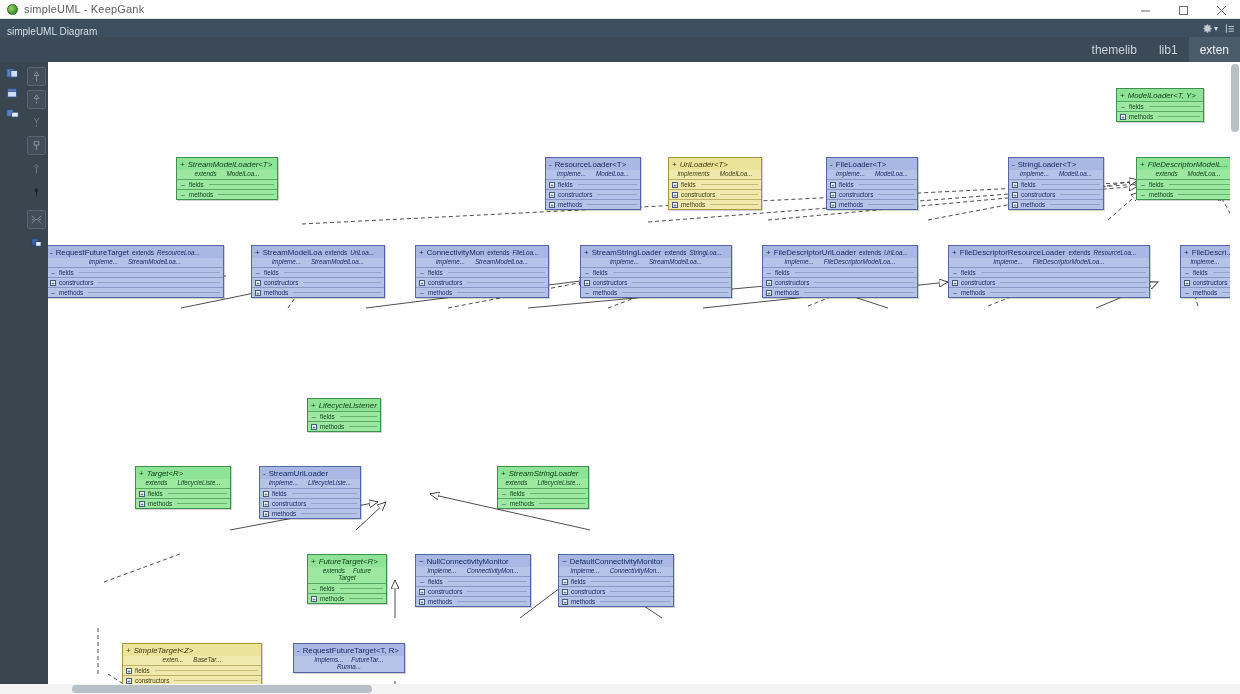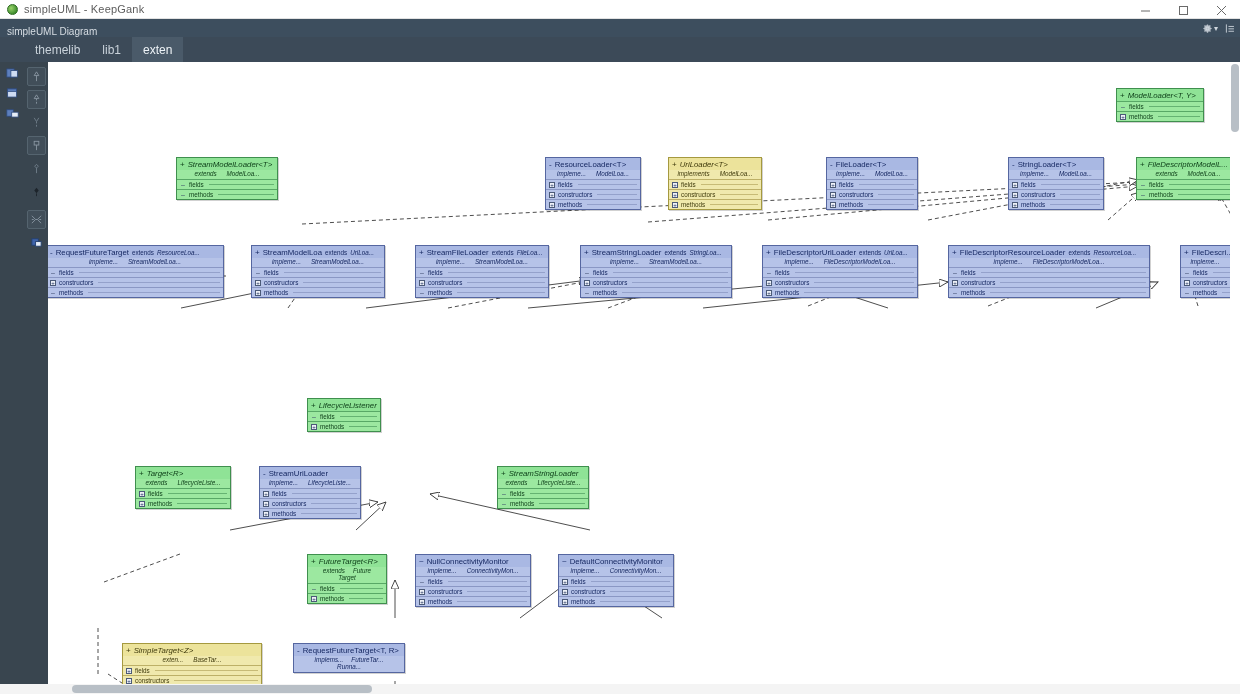--- a/index.html
+++ b/index.html
@@ -35,20 +35,21 @@
   #doc-title{ font-size:10px; color:#d7dde3; margin-left:7px; }
   #subheader .right-tools{
     position:absolute; right:4px; top:0; height:18px; display:flex; align-items:center; gap:7px;
   }
   .tool-ico{ color:#cfd6dd; display:flex; align-items:center; font-size:10px; }
 
   
   #tabstrip{
     height:25px; background:#3c4a58; display:flex; align-items:stretch;
     padding-left:24px;
+    justify-content:flex-end;
   }
   .tab{
     display:flex;align-items:center;padding:0 11px;font-size:12px;color:#c9d2da;
     cursor:default;
   }
   .tab.active{ background:#4a5a69; color:#eef3f7; }
 
   
   #bodywrap{ display:flex; height:630px; }
 
@@ -551,21 +552,21 @@
             </div>
             <div class="sect">
               <span class="exp">+</span>
               <span class="lbl">methods</span>
               <span class="rule"></span>
             </div>
           </div>
           <div class="node n-blue" style="left: 367px; top: 183px; width: 134px;">
             <div class="hdr">
               <span class="vis">+</span>
-              <span class="nm">StreamFileLoader</span>
+              <span class="nm">ConnectivityMon</span>
               <span class="ext-kw">extends</span>
               <span class="ext-val">FileLoa...</span>
             </div>
             <div class="subline">
               <span>impleme...</span>
               <span>StreamModelLoa...</span>
             </div>
             <div class="sect">
               <span class="dash">–</span>
               <span class="lbl">fields</span>

